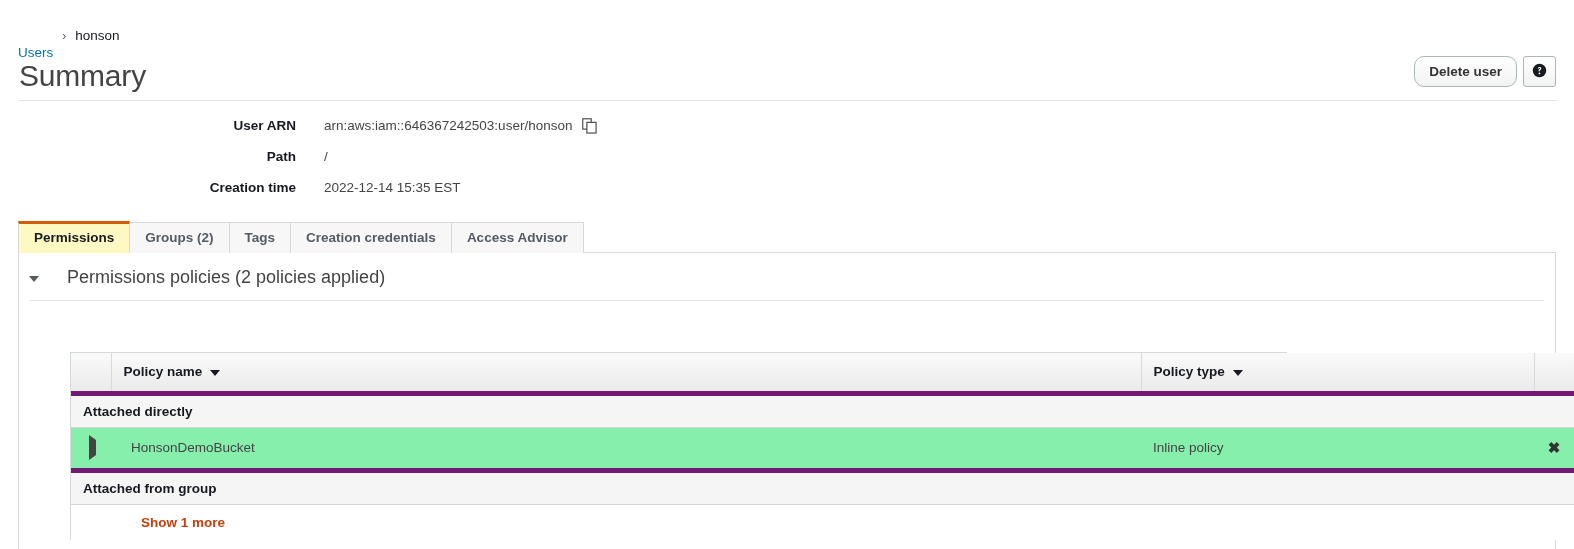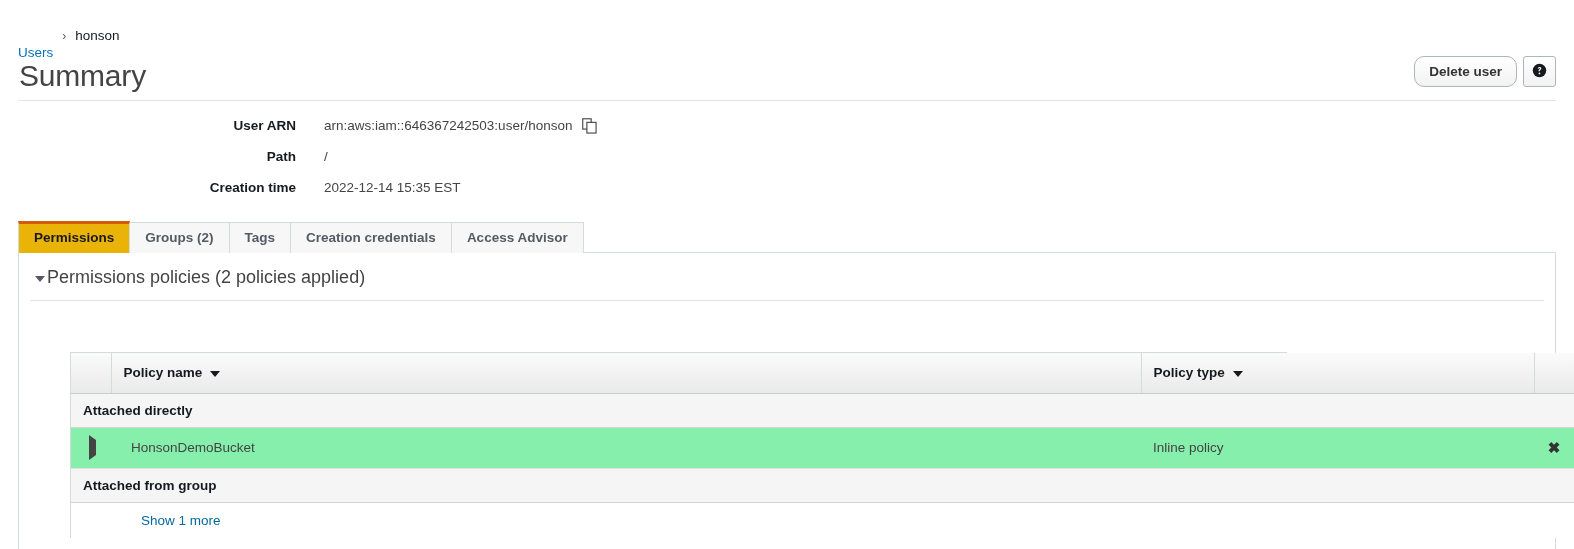--- a/index.html
+++ b/index.html
@@ -81,37 +81,37 @@
   .tab {
     font-size: 13.5px; font-weight: bold; color: #545b64;
     background: #f7f7f7;
     border: 1px solid #d5dbdb;
     border-bottom: none;
     height: 31px; line-height: 29px;
     padding: 0 15px; cursor: pointer; white-space: nowrap;
     margin-right: -1px; position: relative;
   }
   .tab.active {
-    background: #eab308; color: #16191f;
+    background: #fef9c3; color: #16191f;
     border-top: 3px solid #d45b07;
     height: 32px; line-height: 27px;
     z-index: 2;
   }
 
   
   .panel {
     position: absolute; left: 18px; top: 252px;
     width: 1538px; height: 330px;
     background: #ffffff;
     border: 1px solid #d5dbdb;
     border-top: 1px solid #d5dbdb;
   }
   .section-head {
-    position: absolute; left: 16px; top: 14px;
-    display: flex; align-items: center; gap: 2px;
+    position: absolute; left: 10px; top: 14px;
+    display: flex; align-items: center; gap: 28px;
     font-size: 18px; color: #444444; cursor: pointer;
   }
   .caret-down {
     width: 0; height: 0;
     border-left: 5px solid transparent;
     border-right: 5px solid transparent;
     border-top: 6px solid #545b64;
     margin-top: 3px;
   }
   .hr-section {
@@ -165,21 +165,21 @@
   .th-inner { display: flex; align-items: center; gap: 8px; }
   .sort-caret {
     width: 0; height: 0;
     border-left: 5px solid transparent;
     border-right: 5px solid transparent;
     border-top: 6px solid #16191f;
     margin-top: 2px;
   }
   tr.group-row td {
     background: #f5f5f5;
-    border-top: 1px solid #701a75;
+    border-top: 5px solid #701a75;
     border-bottom: 1px solid #d5d5d5;
     height: 34px; padding: 0 12px;
     font-weight: bold; color: #16191f;
   }
   tr.data-row td {
     background: #86efac;
     border-bottom: 1px solid #e0e0e0;
     height: 34px; padding: 11px 12px;
     color: #444444; vertical-align: middle;
   }
@@ -191,21 +191,21 @@
   .expand-caret {
     width: 0; height: 0;
     border-top: 5px solid transparent;
     border-bottom: 5px solid transparent;
     border-left: 7px solid #444444;
     cursor: pointer;
     margin-left: 6px;
   }
   .cell-pad-name { padding-left: 20px !important; }
   .show-more {
-    color: #0369a1; font-weight: normal; cursor: pointer;
+    color: #c2410c; font-weight: bold; cursor: pointer;
     padding-left: 58px; font-size: 13.5px;
   }
   .remove-x {
     color: #333333; font-weight: bold; font-size: 15px;
     cursor: pointer; text-align: center; display: block;
   }
   .col-caret { width: 40px; }
   .col-name  { width: 1030px; }
   .col-type  { width: 393px; }
   .col-act   { width: 40px; }

